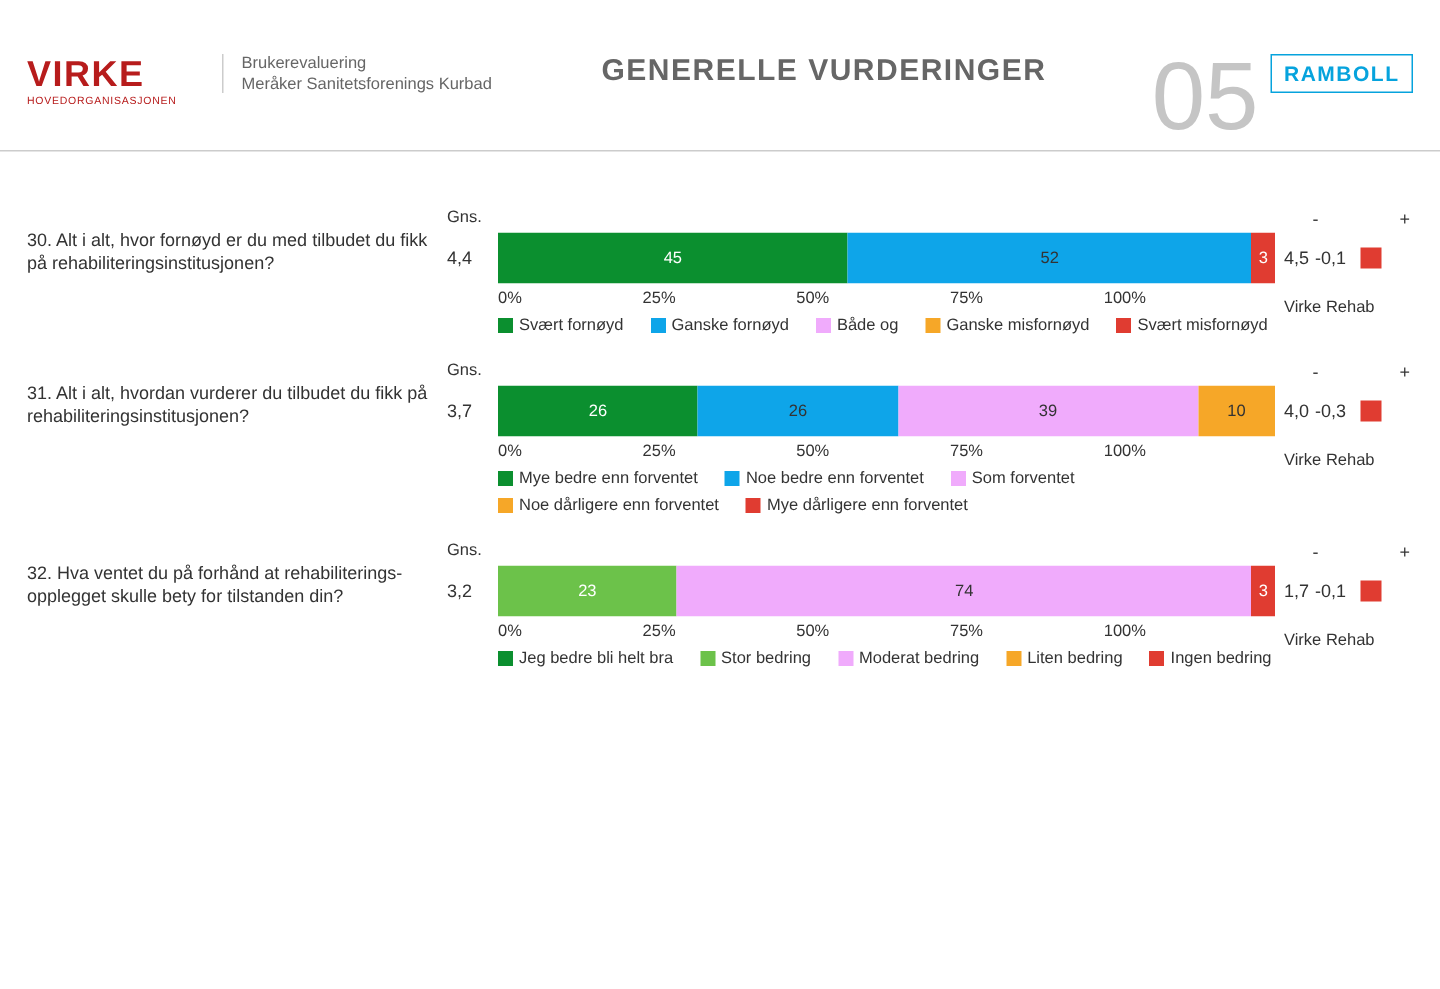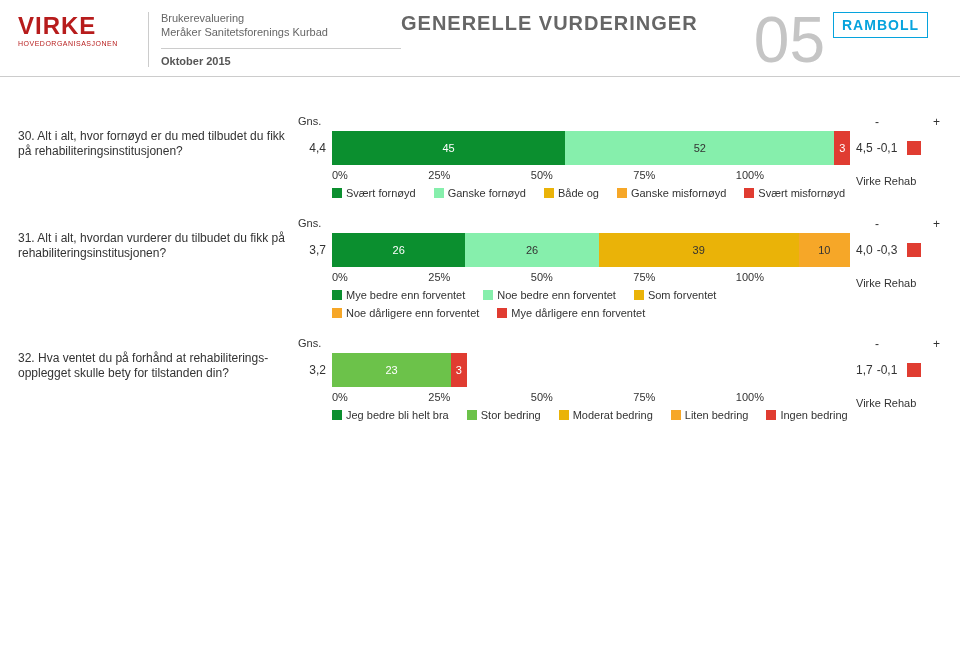--- a/index.html
+++ b/index.html
@@ -6,22 +6,23 @@
     margin: 0;
     font-family: Arial, Helvetica, sans-serif;
     color: #333;
     font-size: 12px;
     background: #fff;
     width: 960px;
   }
   .header {
     display: flex;
     align-items: flex-start;
-    padding: 12px 32px 6px 18px;
+    padding: 12px 18px 6px 18px;
     border-bottom: 1px solid #ccc;
+    margin-top: 24px;
   }
   .virke-left {
     width: 130px;
     flex: 0 0 130px;
   }
   .virke-logo .v-top { font-size: 24px; font-weight: 900; color: #b71c1c; letter-spacing: 1px; }
   .virke-sub { font-size: 7px; color: #b71c1c; letter-spacing: 0.5px; }
   .header-mid {
     flex: 0 0 240px;
     border-left: 1px solid #ccc;
@@ -79,21 +80,21 @@
   .gns {
     font-size: 11px;
     color: #333;
     margin-bottom: 4px;
   }
   .barline {
     display: flex;
     align-items: center;
     gap: 6px;
   }
-  .avg { width: 28px; font-size: 12px; text-align:right;}
+  .avg { width: 28px; font-size: 12px; text-align:left;}
   .bar {
     flex: 1;
     height: 34px;
     display: flex;
     overflow: hidden;
   }
   .seg {
     height: 100%;
     color: #fff;
     font-size: 11px;
@@ -126,37 +127,36 @@
     gap: 18px;
     font-size: 11px;
     margin-top: 6px;
     row-gap: 6px;
   }
   .lg { display:flex; align-items:center; gap:4px;}
   .sw { width:10px; height:10px; display:inline-block;}
   .vr-label { font-size: 11px; position: relative; top: 10px; white-space: nowrap;}
   .c-darkgreen  { background:#0b8f2f; }
   .c-green      { background:#6cc24a; }
-  .c-lightgreen { background:#86efac; }
-  .c-yellow     { background:#eab308; }
+  .c-lightgreen { background:#0ea5e9; }
+  .c-yellow     { background:#f0abfc; }
   .c-orange     { background:#f6a728; }
   .c-red        { background:#e03c31; }
 </style>
 </head>
 <body>
 
 <div class="header">
   <div class="virke-left">
     <div class="virke-logo"><span class="v-top">VIRKE</span></div>
     <div class="virke-sub">HOVEDORGANISASJONEN</div>
   </div>
   <div class="header-mid">
     <div class="line1">Brukerevaluering</div>
     <div class="line2">Meråker Sanitetsforenings Kurbad</div>
-    <div class="line3">Oktober 2015</div>
   </div>
   <div class="title">GENERELLE VURDERINGER</div>
   <div class="pagenum">05</div>
   <div class="ramboll">RAMBOLL</div>
 </div>
 
 <div class="page" id="page-body">
     <div class="qrow">
       <div class="qlabel">30. Alt i alt, hvor fornøyd er du med tilbudet du fikk på rehabiliteringsinstitusjonen?</div>
       <div class="qbody">
@@ -283,20 +283,21 @@
           <div class="gns">Gns.</div>
           <div class="pm-head">
             <span class="minus-h">-</span>
             <span class="plus-h">+</span>
           </div>
         </div>
         <div class="barline">
           <div class="avg">3,2</div>
           <div class="bar">
             <div class="seg c-green" style="width: 23%;">23</div>
+            <div class="seg c-yellow darktxt" style="width: 74%;">74</div>
             <div class="seg c-red" style="width: 3%;">3</div>
           </div>
           <div class="cmpwrap">
             <div class="cmp">1,7</div>
             <div class="diff">-0,1</div>
             <div class="diffbox" style="background: rgb(224, 60, 49);"></div>
           </div>
         </div>
         <div style="display: flex;">
           <div class="axis" style="flex: 1 1 0%;">

